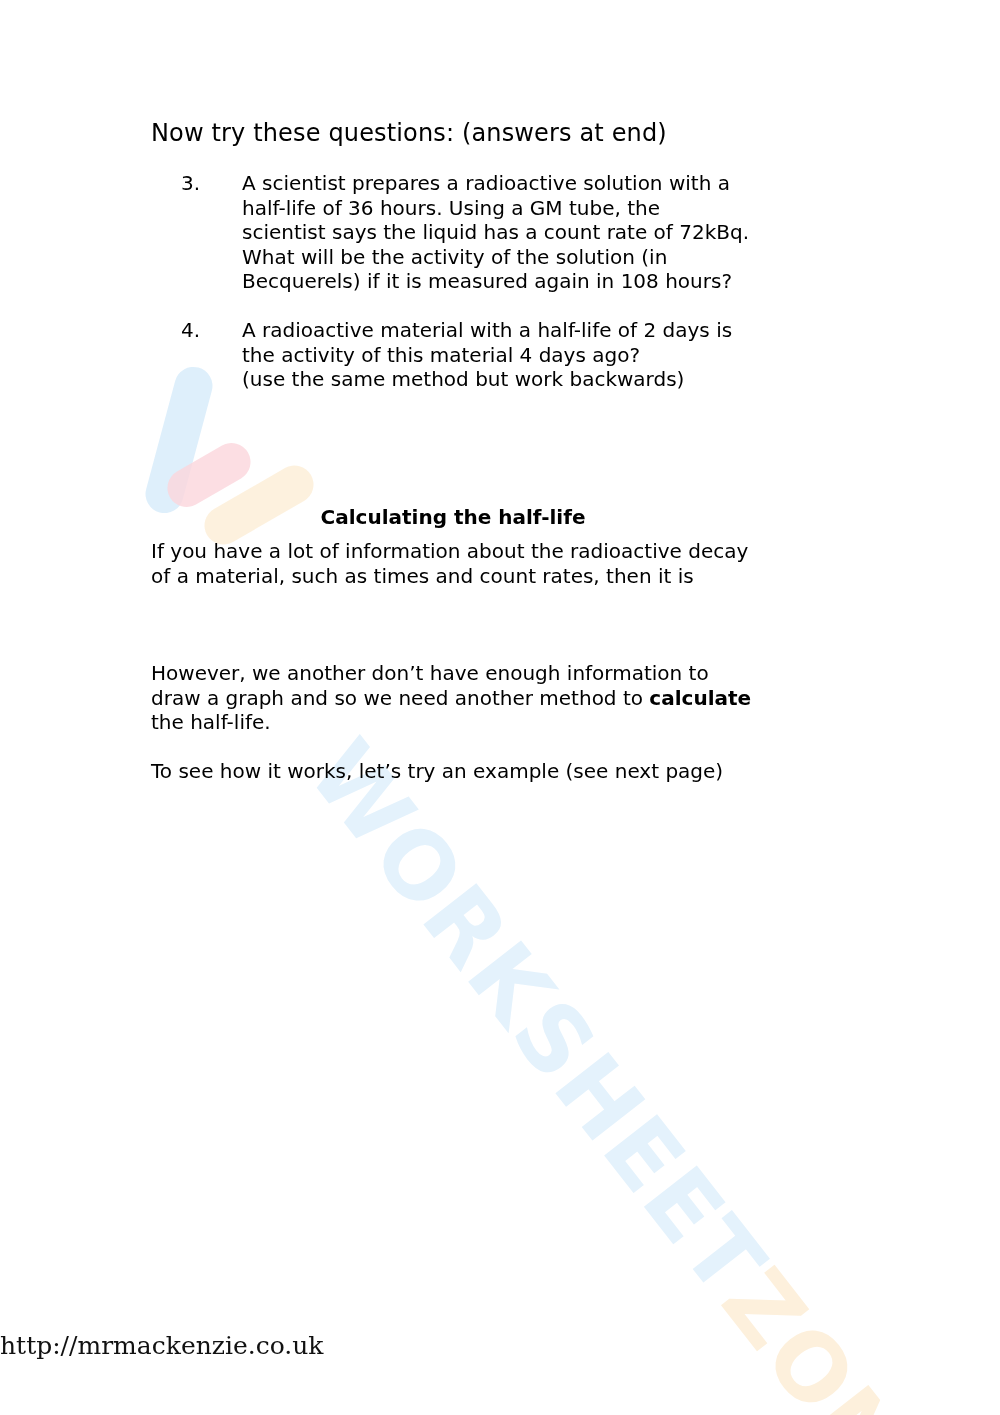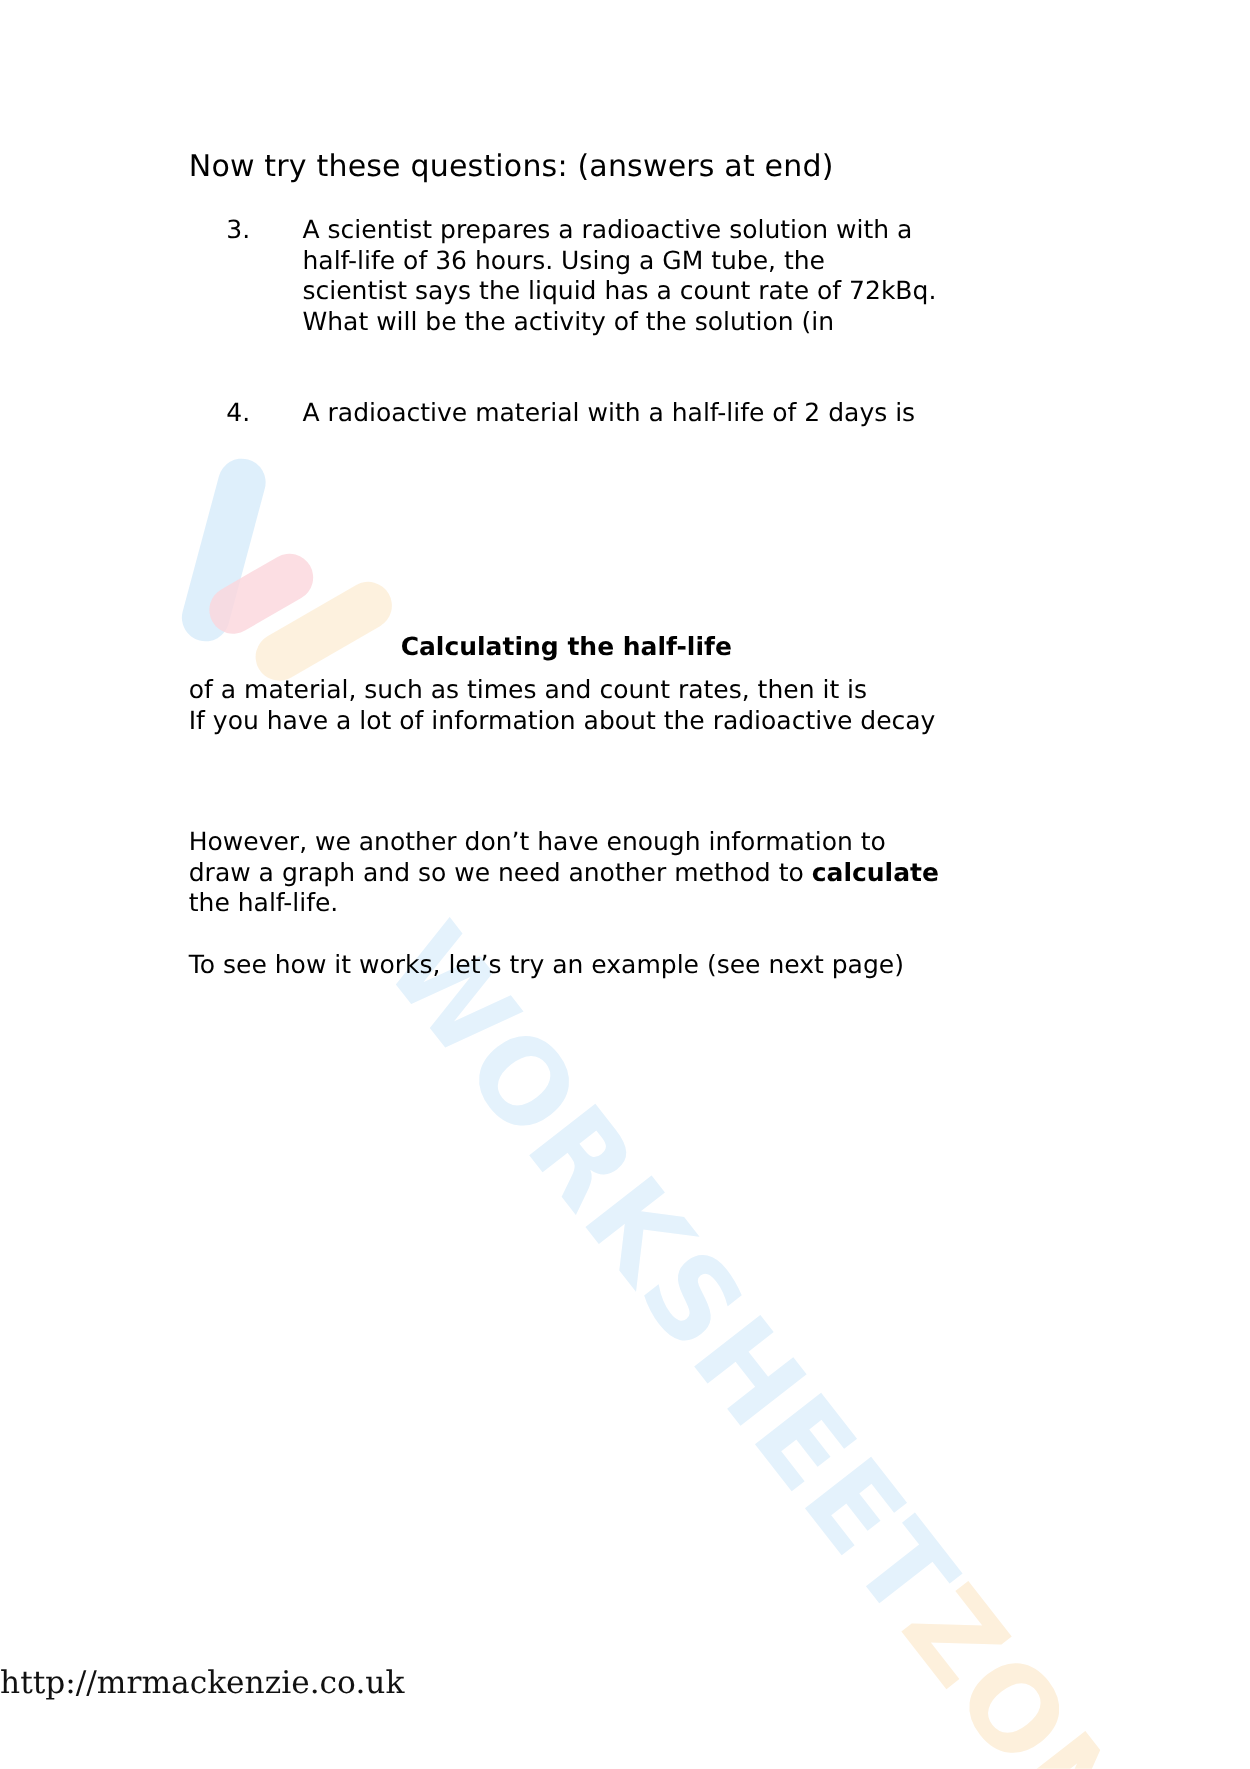--- a/index.html
+++ b/index.html
@@ -53,35 +53,38 @@
 
   <div class="text intro">Now try these questions: (answers at end)</div>
 
   <div class="q q3">
     <div class="num">3.</div>
     <div class="body">
       <span class="line">A scientist prepares a radioactive solution with a</span>
       <span class="line">half-life of 36 hours.  Using a GM tube, the</span>
       <span class="line">scientist says the liquid has a count rate of 72kBq.</span>
       <span class="line">What will be the activity of the solution (in</span>
+      <span class="line">Becquerels) if it is measured again in 108 hours?</span>
     </div>
   </div>
 
   <div class="q q4">
     <div class="num">4.</div>
     <div class="body">
       <span class="line">A radioactive material with a half-life of 2 days is</span>
+      <span class="line">the activity of this material 4 days ago?</span>
+      <span class="line">(use the same method but work backwards)</span>
     </div>
   </div>
 
   <div class="heading">Calculating the half-life</div>
 
   <div class="para p1">
+    <span class="line">If you have a lot of information about the radioactive decay</span>
     <span class="line">of a material, such as times and count rates, then it is</span>
-    <span class="line">If you have a lot of information about the radioactive decay</span>
   </div>
 
   <div class="para p2">
     <span class="line">However, we another don’t have enough information to</span>
     <span class="line"><span>draw a graph and so we need another method to </span><b>calculate</b></span>
     <span class="line">the half-life.</span>
   </div>
 
   <div class="para p3">
     <span class="line">To see how it works, let’s try an example (see next page)</span>

